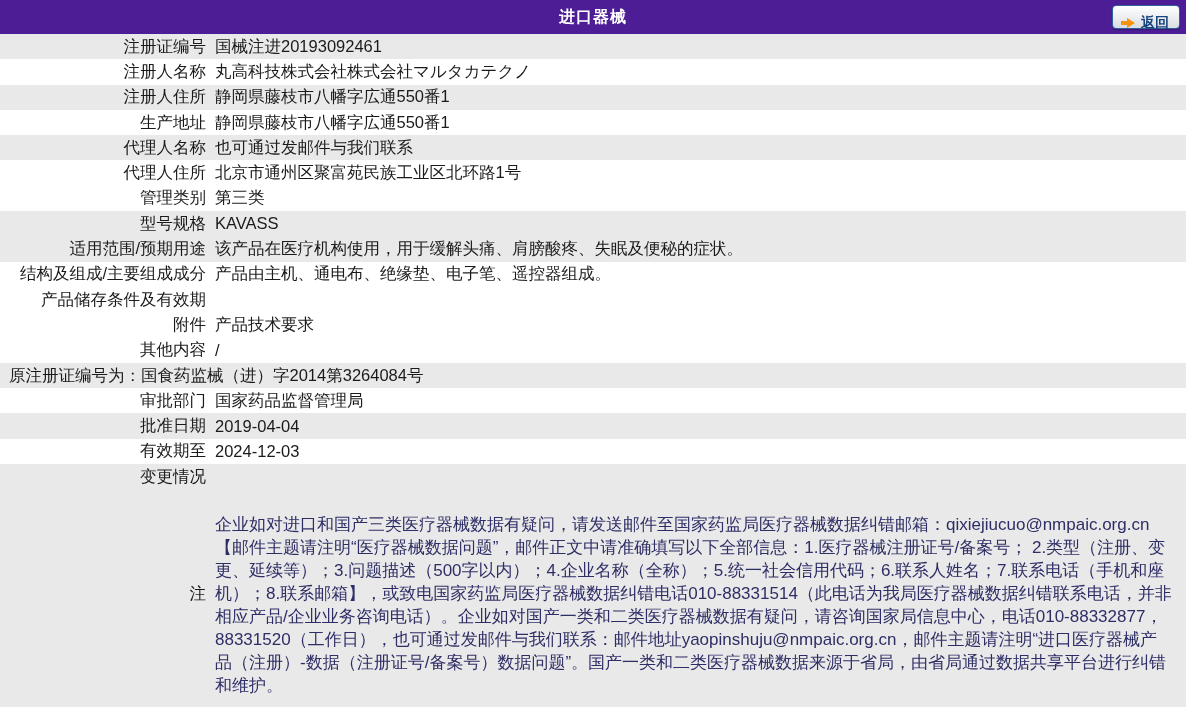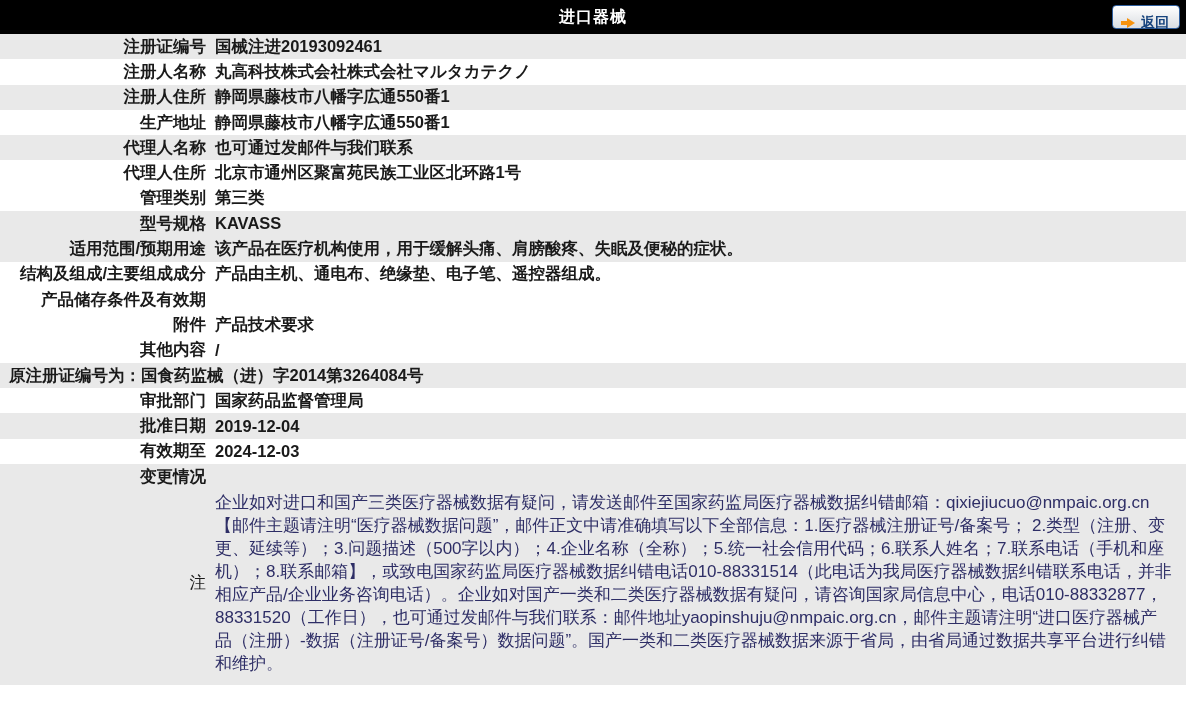--- a/index.html
+++ b/index.html
@@ -6,21 +6,21 @@
   .page {
     width: 1186px;
     height: 708px;
     font-family: "Liberation Sans", "DejaVu Sans", sans-serif;
     background: #ffffff;
     overflow: hidden;
     position: relative;
   }
   .header {
     height: 34px;
-    background: #000000;
+    background: #4c1d95;
     display: flex;
     align-items: center;
     justify-content: center;
     position: relative;
   }
   .title {
     color: #ffffff;
     font-size: 16px;
     font-weight: bold;
     letter-spacing: 1px;
@@ -63,21 +63,20 @@
     border-top: 5px solid transparent;
     border-bottom: 5px solid transparent;
   }
   .row {
     display: flex;
     height: 25.3px;
     align-items: center;
     font-size: 16.5px;
     color: #1a1a1a;
     background: #ffffff;
-    font-weight: bold;
   }
   .row.shaded { background: #e9e9e9; }
   .cell-label {
     width: 206px;
     flex: none;
     text-align: right;
     white-space: nowrap;
   }
   .cell-value {
     flex: 1;
@@ -97,20 +96,21 @@
     text-align: right;
     font-size: 16.5px;
     color: #1a1a1a;
   }
   .note-text {
     margin-left: 9px;
     width: 958px;
     font-size: 17px;
     line-height: 23px;
     color: #2e2e66;
+    margin-top: 22px;
   }
 </style>
 </head>
 <body>
 
 <div class="page">
   <div class="header">
     <div class="title">进口器械</div>
     <button class="back-btn">
       <span class="arrow-icon"></span>
@@ -173,21 +173,21 @@
       </div>
       <div class="row shaded">
         <div class="cell-value">原注册证编号为：国食药监械（进）字2014第3264084号</div>
       </div>
       <div class="row">
         <div class="cell-label">审批部门</div>
         <div class="cell-value">国家药品监督管理局</div>
       </div>
       <div class="row shaded">
         <div class="cell-label">批准日期</div>
-        <div class="cell-value">2019-12-04</div>
+        <div class="cell-value">2019-04-04</div>
       </div>
       <div class="row">
         <div class="cell-label">有效期至</div>
         <div class="cell-value">2024-12-03</div>
       </div>
       <div class="row shaded">
         <div class="cell-label">变更情况</div>
         <div class="cell-value"></div>
       </div>
     </div>

